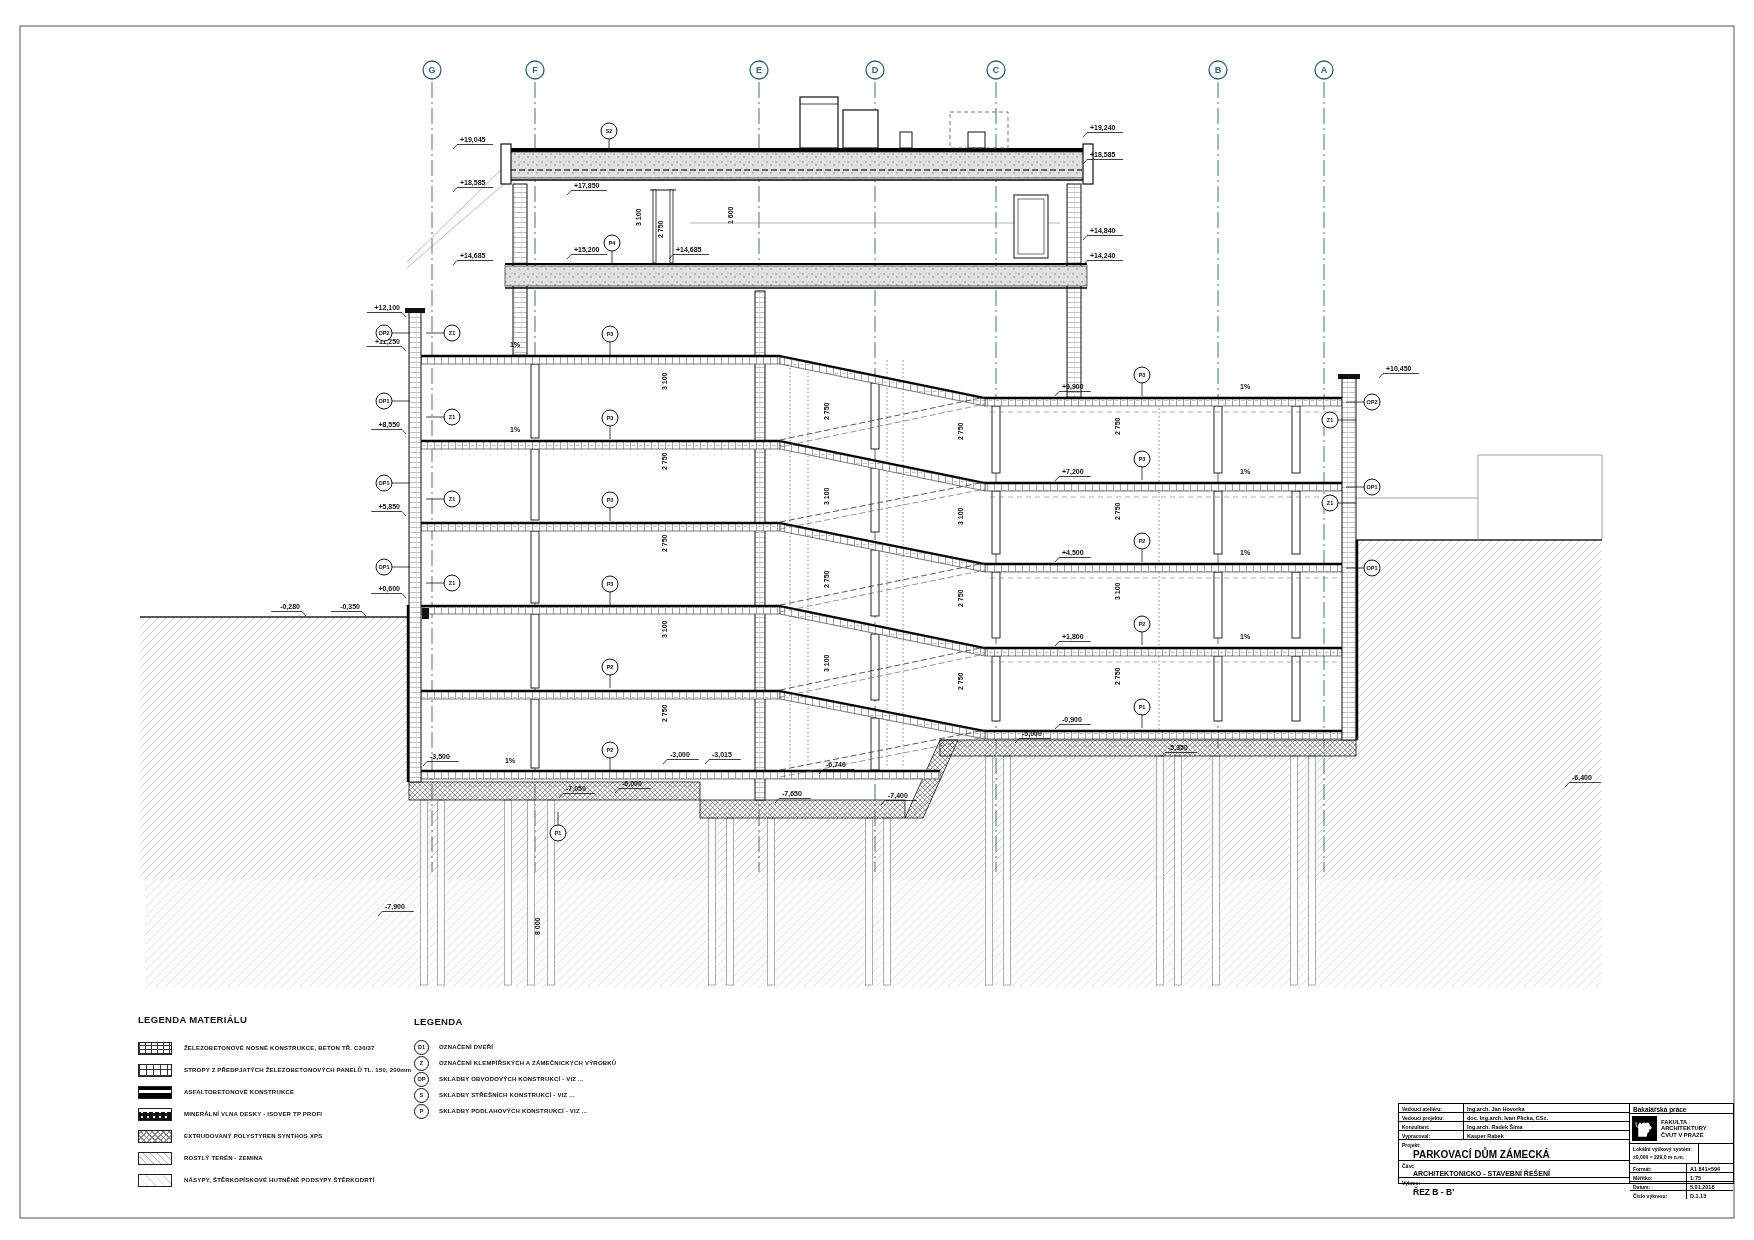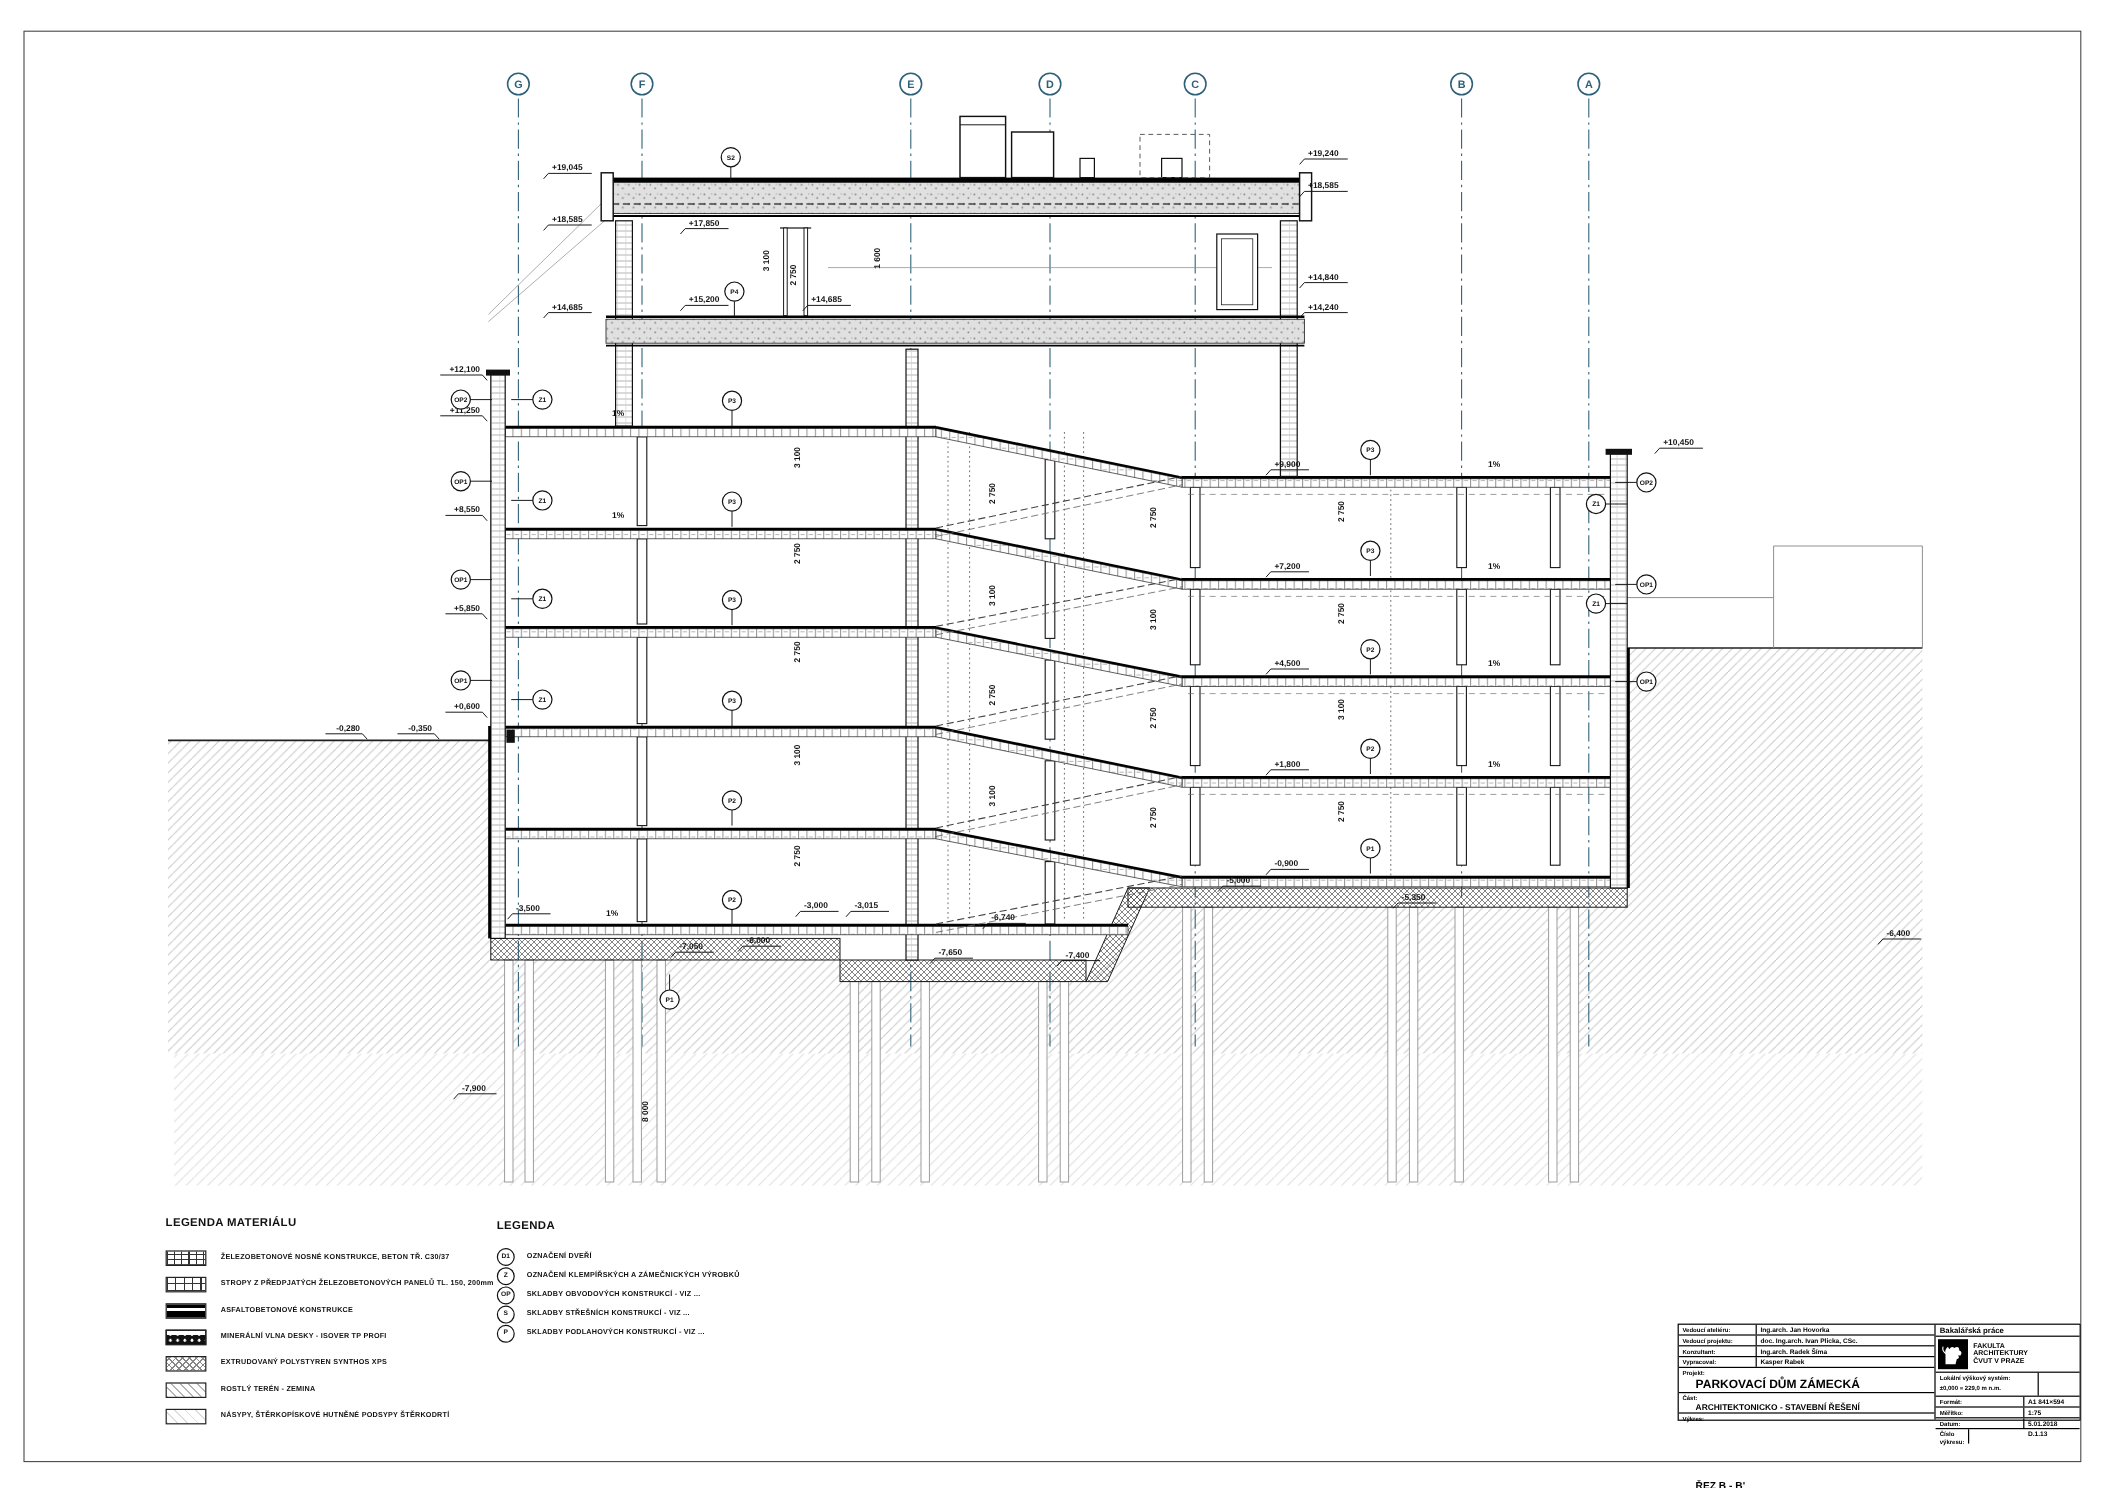--- a/index.html
+++ b/index.html
@@ -29,21 +29,21 @@
   .sw-fill{background-image:repeating-linear-gradient(45deg,#ddd 0 1px,transparent 1px 6px);}
   .lml{font-size:6px;font-weight:bold;letter-spacing:.2px;}
   .lsym{width:13px;height:13px;border:1.2px solid #111;border-radius:50%;flex:none;
         display:flex;align-items:center;justify-content:center;font-size:5.5px;font-weight:bold;}
   
   #tb{position:absolute;left:1398px;top:1103px;width:336px;height:81px;border:1.4px solid #000;
       box-sizing:border-box;display:flex;font-family:"Liberation Sans",sans-serif;color:#000;background:#fff;}
   #tb .lcol{width:230px;border-right:1px solid #000;display:flex;flex-direction:column;}
   #tb .rcol{flex:1;display:flex;flex-direction:column;}
   .tbrow{display:flex;border-bottom:1px solid #000;box-sizing:border-box;}
-  .tbrow:last-child{border-bottom:none;gap:46px;}
+  .tbrow:last-child{border-bottom:none;}
   .tblab{font-size:5px;font-weight:bold;padding:2px 3px 0 3px;}
   .tbval{font-size:5.5px;font-weight:bold;padding:2px 3px 0 3px;}
   .namerow{height:14px;}
   .namerow .tblab{width:58px;border-right:1px solid #000;}
   .bigcell{flex-direction:column;}
   .bigmain{font-weight:bold;padding:1px 0 0 14px;}
   .rhead{height:19px;align-items:center;}
   .rhead .tbval{font-size:6.5px;}
   .logo{height:30px;display:flex;align-items:center;gap:4px;padding:2px;}
   .logobox{width:25px;height:25px;background:#000;flex:none;}

